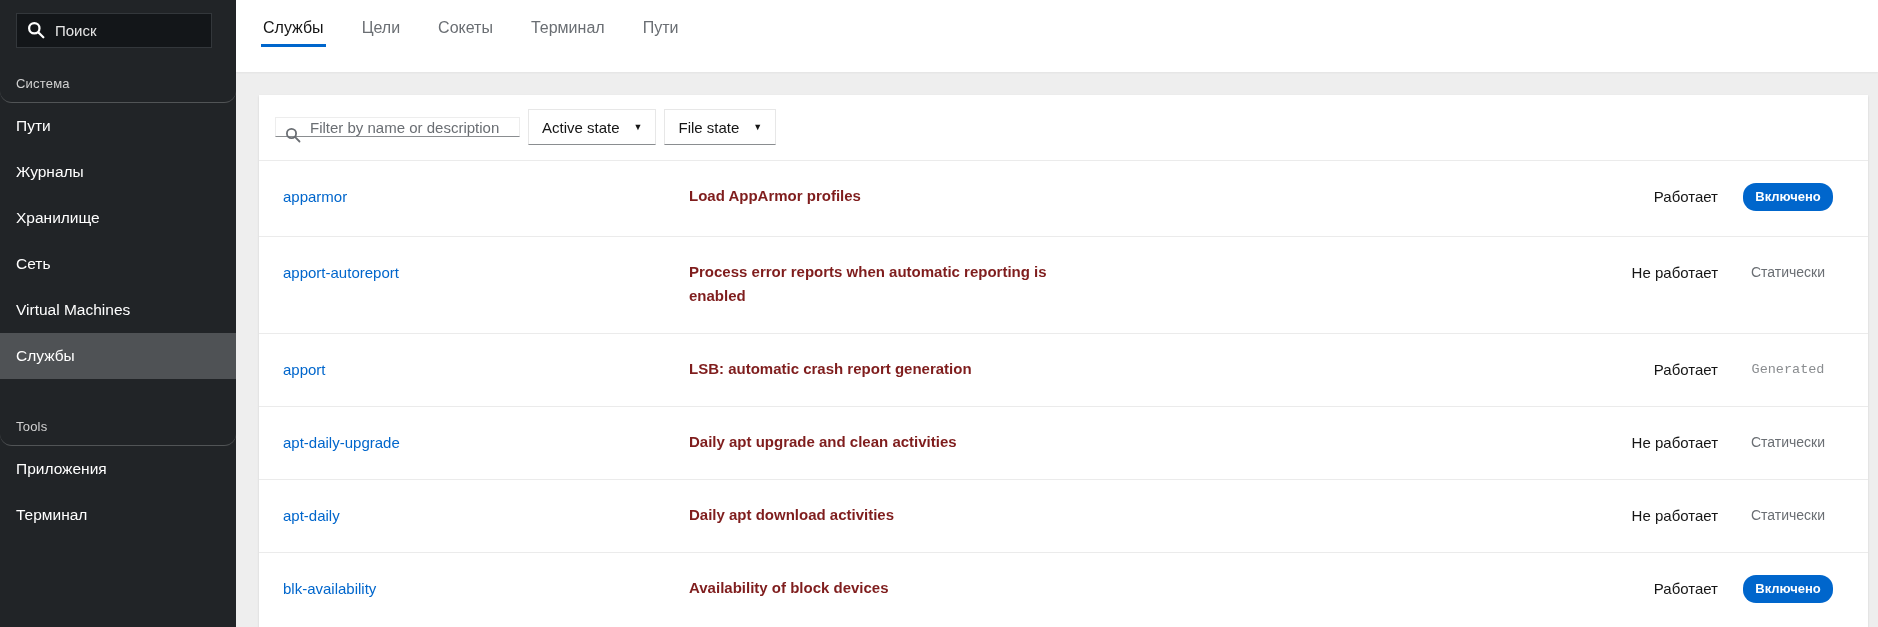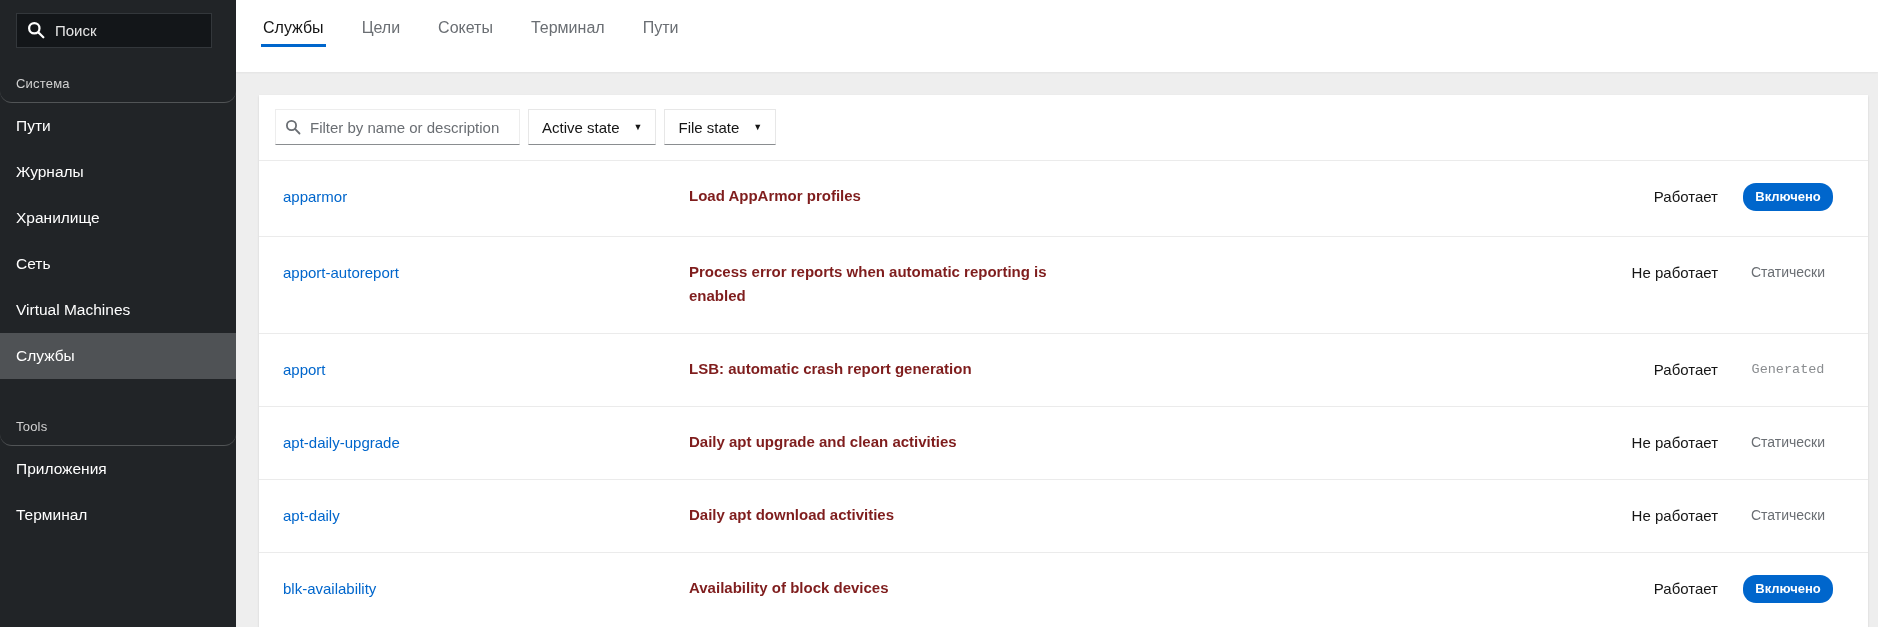--- a/index.html
+++ b/index.html
@@ -39,21 +39,21 @@
   }
   .tab.active { color:#151515; border-bottom-color:#0066cc; }
 
   .content { flex:1; padding:23px 10px 0 23px; overflow:hidden; }
   .card { background:#ffffff; box-shadow:0 1px 2px rgba(3,3,3,0.12); min-height:560px; }
 
   
   .toolbar { display:flex; align-items:center; padding:14px 16px 15px 16px; border-bottom:1px solid #ebebeb; }
   .filter-wrap { position:relative; width:245px; }
   .filter-input {
-    width:245px; height:36px; border:1px solid #ededed; border-bottom:1px solid #8a8d90;
+    width:245px; height:20px; border:1px solid #ededed; border-bottom:1px solid #8a8d90;
     padding:0 10px 0 34px; font-size:15px; color:#151515; outline:none; background:#fff;
     font-family:"Liberation Sans", sans-serif;
   }
   .filter-input::placeholder { color:#6a6e73; opacity:1; }
   .filter-icon { position:absolute; left:10px; top:10px; width:16px; height:16px; pointer-events:none; }
   .dropdown {
     height:36px; margin-left:8px; background:#fff; border:1px solid #e7e7e7;
     border-bottom:1px solid #8a8d90; display:inline-flex; align-items:center;
     padding:0 13px; font-size:15px; color:#151515; cursor:pointer; gap:14px;
     font-family:"Liberation Sans", sans-serif;

